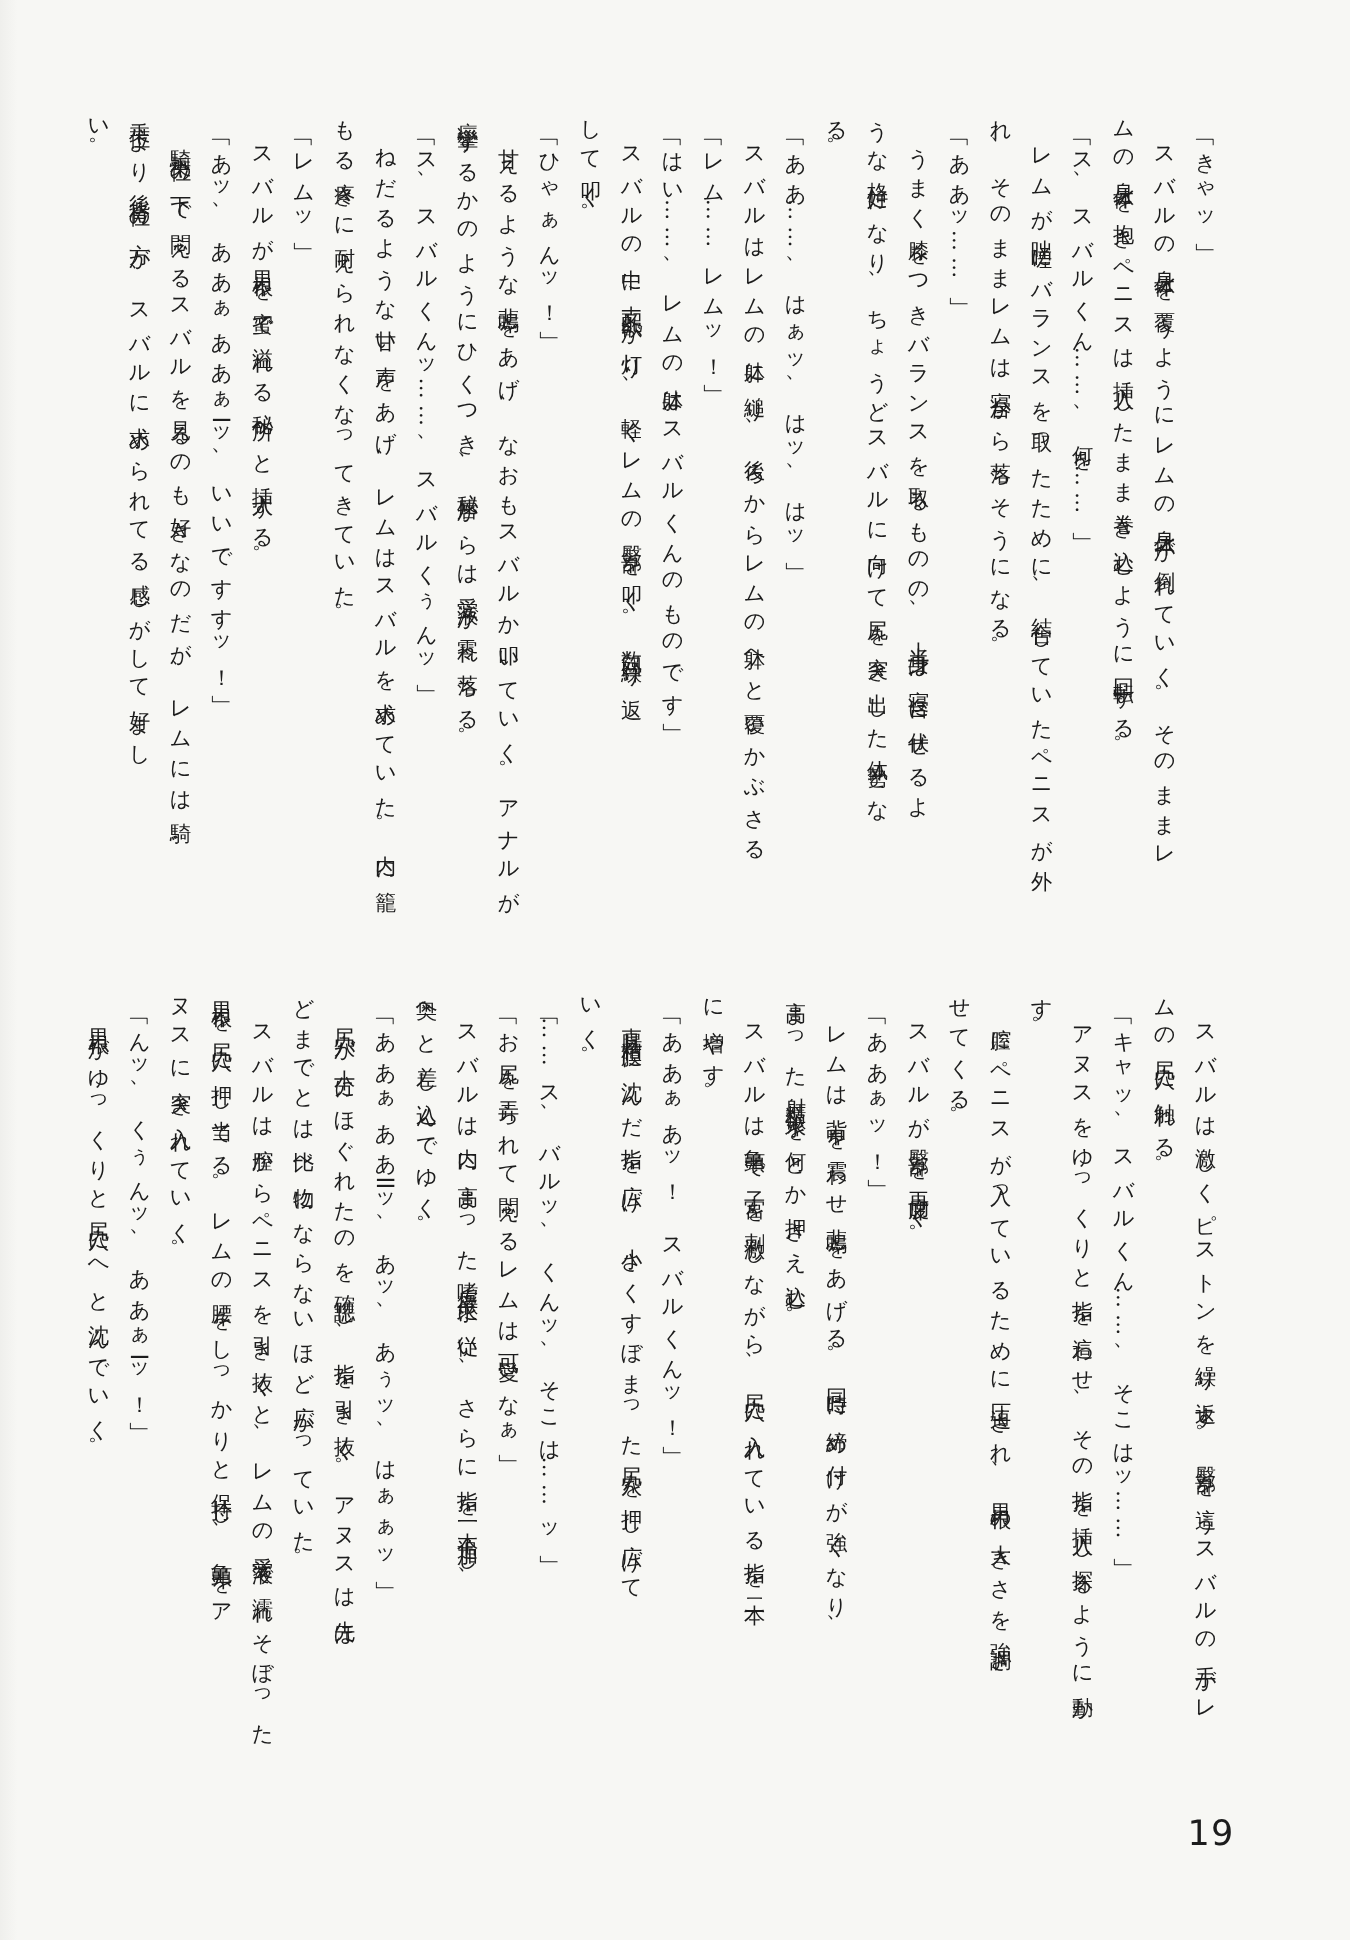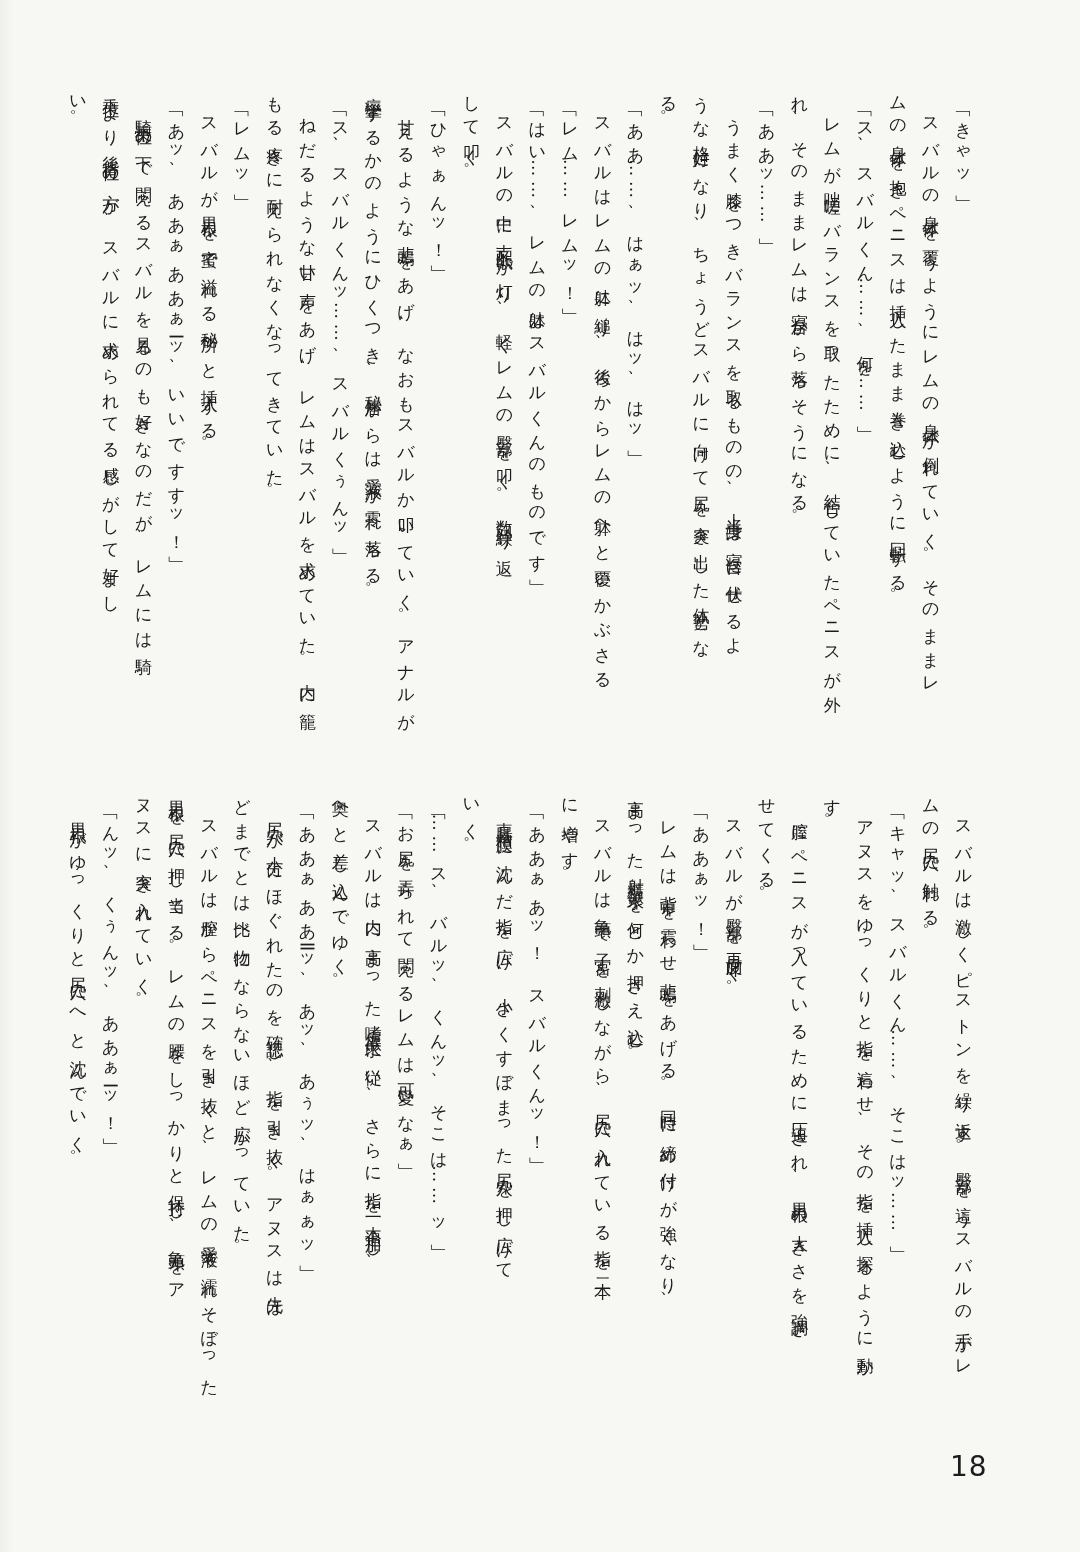--- a/index.html
+++ b/index.html
@@ -112,14 +112,14 @@
       <p class="col flush">奥へと差し込んでゆく。</p>
       <p class="col dialogue">「ああぁああーーッ、あッ、あぅッ、はぁぁッ」</p>
       <p class="col paragraph">尻穴が十分にほぐれたのを確認し、指を引き抜く。アヌスは先ほ</p>
       <p class="col flush">どまでとは比べ物にならないほど広がっていた。</p>
       <p class="col paragraph">スバルは膣からペニスを引き抜くと、レムの愛液で濡れそぼった</p>
       <p class="col flush">男根を尻穴に押し当てる。レムの腰をしっかりと保持し、亀頭をア</p>
       <p class="col flush">ヌスに突き入れていく。</p>
       <p class="col dialogue">「んッ、くぅんッ、ああぁーッ！」</p>
       <p class="col paragraph">男根がゆっくりと尻穴にへと沈んでいく。</p>
     </div>
-  <div class="page-number">18</div>
+  <div class="page-number">19</div>
 </div>
 
 </body></html>

